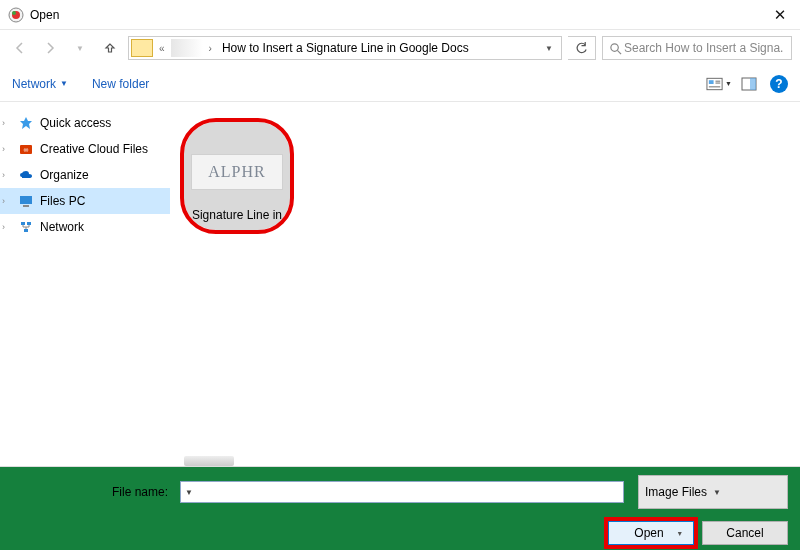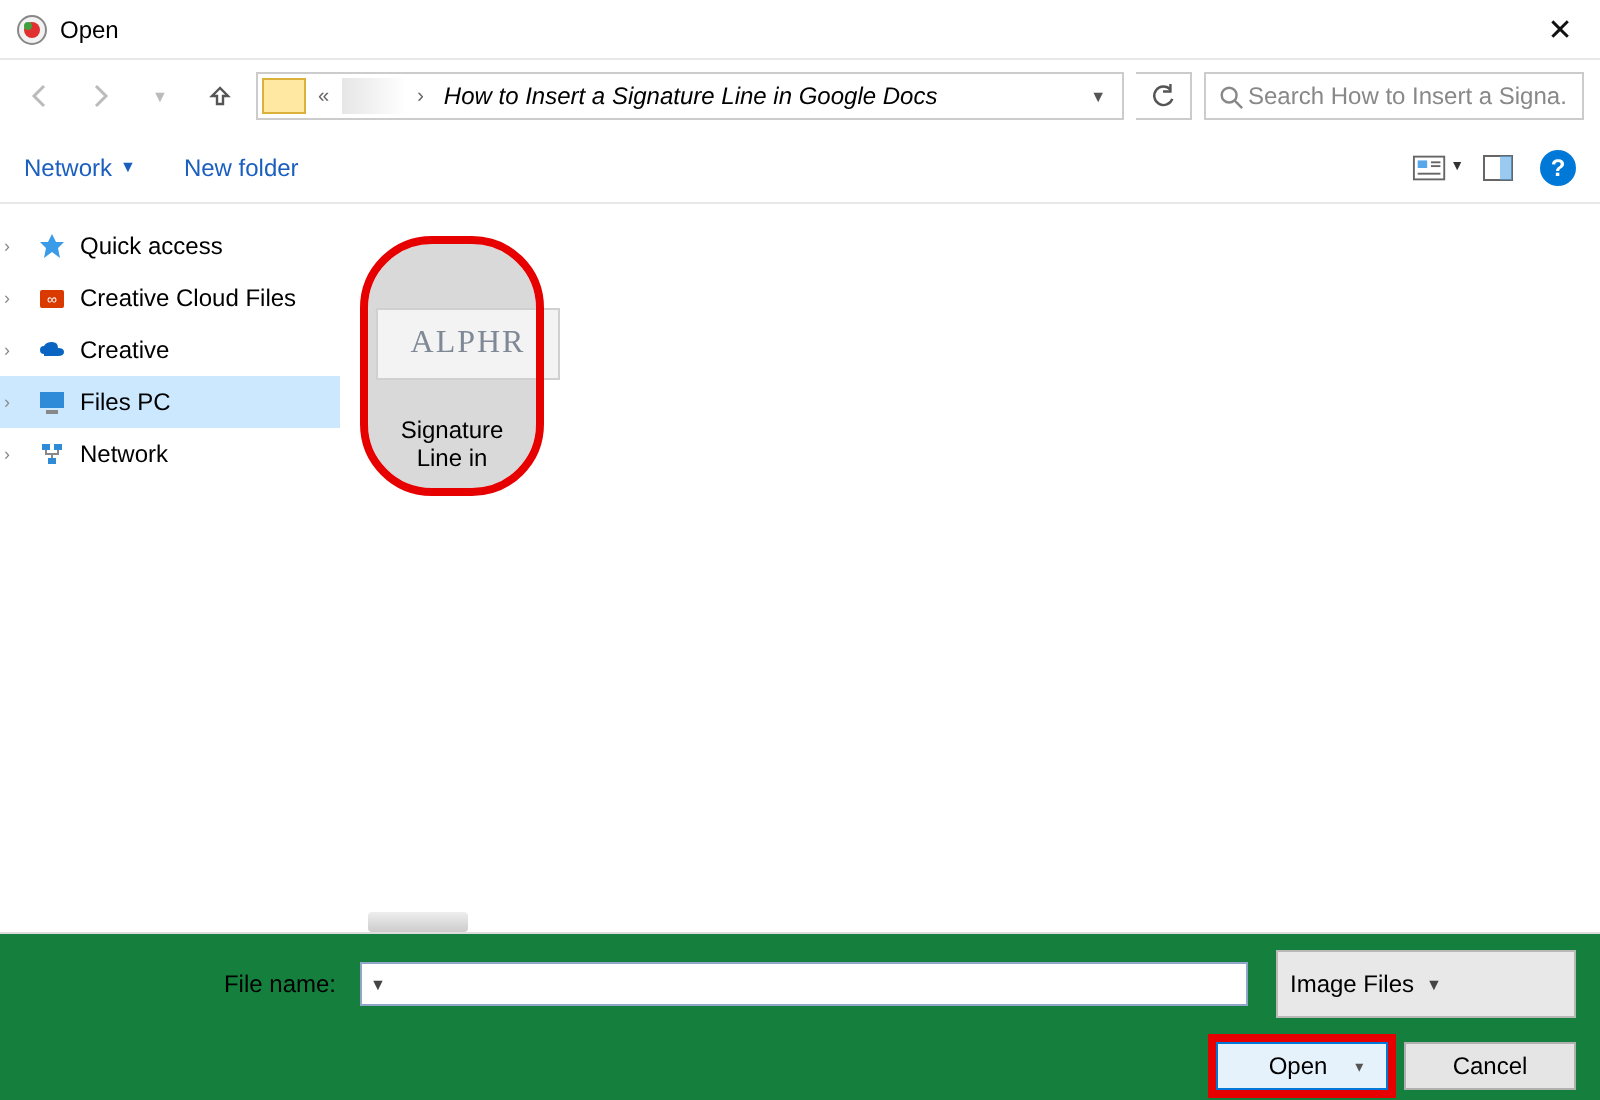--- a/index.html
+++ b/index.html
@@ -49,21 +49,21 @@
   }
   .addr-folder {
     width:22px; height:18px; background:#FFE9A2; border:1px solid #D9B13B;
     display:inline-block;
   }
   .addr-chev { color:#666; font-size:10px; padding:0 4px; }
   .addr-fade {
     width:32px; height:18px; background:linear-gradient(to right,#e6e6e6,#fff);
     display:inline-block;
   }
-  .addr-text { flex:1; padding-left:4px;font-style:italic; }
+  .addr-text { flex:1; padding-left:4px; }
   .addr-dd { color:#555; font-size:8px; padding:0 6px; }
   .refresh-btn {
     width:28px; height:24px; border:1px solid #ccc; border-left:none;
     display:flex; align-items:center; justify-content:center; color:#444;
   }
   .search-box {
     width:190px; height:24px; border:1px solid #ccc;
     display:flex; align-items:center; padding:0 6px; color:#777;
   }
   .search-box input {
@@ -104,21 +104,21 @@
   .side-item.selected { background:#cce8ff; }
   .side-item .exp {
     position:absolute; left:2px; font-size:9px; color:#888;
   }
   .side-ico { width:16px; height:16px; display:flex; align-items:center; justify-content:center; }
 
   .filepane {
     flex:1; padding:20px 14px; overflow:hidden; position:relative;
   }
   .thumb-tile {
-    width:84px; text-align:center; outline:4px solid #e60000; padding:6px 4px 8px 4px;
+    width:106px; text-align:center; outline:4px solid #e60000; padding:6px 4px 8px 4px;
     background:#d9d9d9;
     border-radius:32px;
   }
   .thumb-tile.selected { }
   .thumb-img {
     width:92px; height:36px; margin:26px auto 18px auto; background:#f3f3f3;
     border:1px solid #d0d0d0; display:flex; align-items:center; justify-content:center;
     font-family: "Comic Sans MS", cursive; font-size:16px; letter-spacing:1px; color:#7f8895;
   }
   .thumb-label { font-size:12px; color:#000; }
@@ -260,21 +260,21 @@
       </span>
       <span>Creative Cloud Files</span>
     </div>
     <div class="side-item">
       <span class="exp">›</span>
       <span class="side-ico">
         <svg width="14" height="14" viewBox="0 0 14 14">
             <path d="M3 9 Q1 9 1 7 Q1 5 3 5 Q4 3 7 3 Q10 3 10 6 Q13 6 13 8 Q13 10 10 10 L3 10 Z" fill="#0a64c2"></path>
           </svg>
       </span>
-      <span>Creative</span>
+      <span>Organize</span>
     </div>
     <div class="side-item selected">
       <span class="exp">›</span>
       <span class="side-ico">
         <svg width="14" height="14" viewBox="0 0 14 14">
             <rect x="1" y="2" width="12" height="8" fill="#2f8ad8"></rect>
             <rect x="4" y="11" width="6" height="2" fill="#888"></rect>
           </svg>
       </span>
       <span>Files PC</span>

